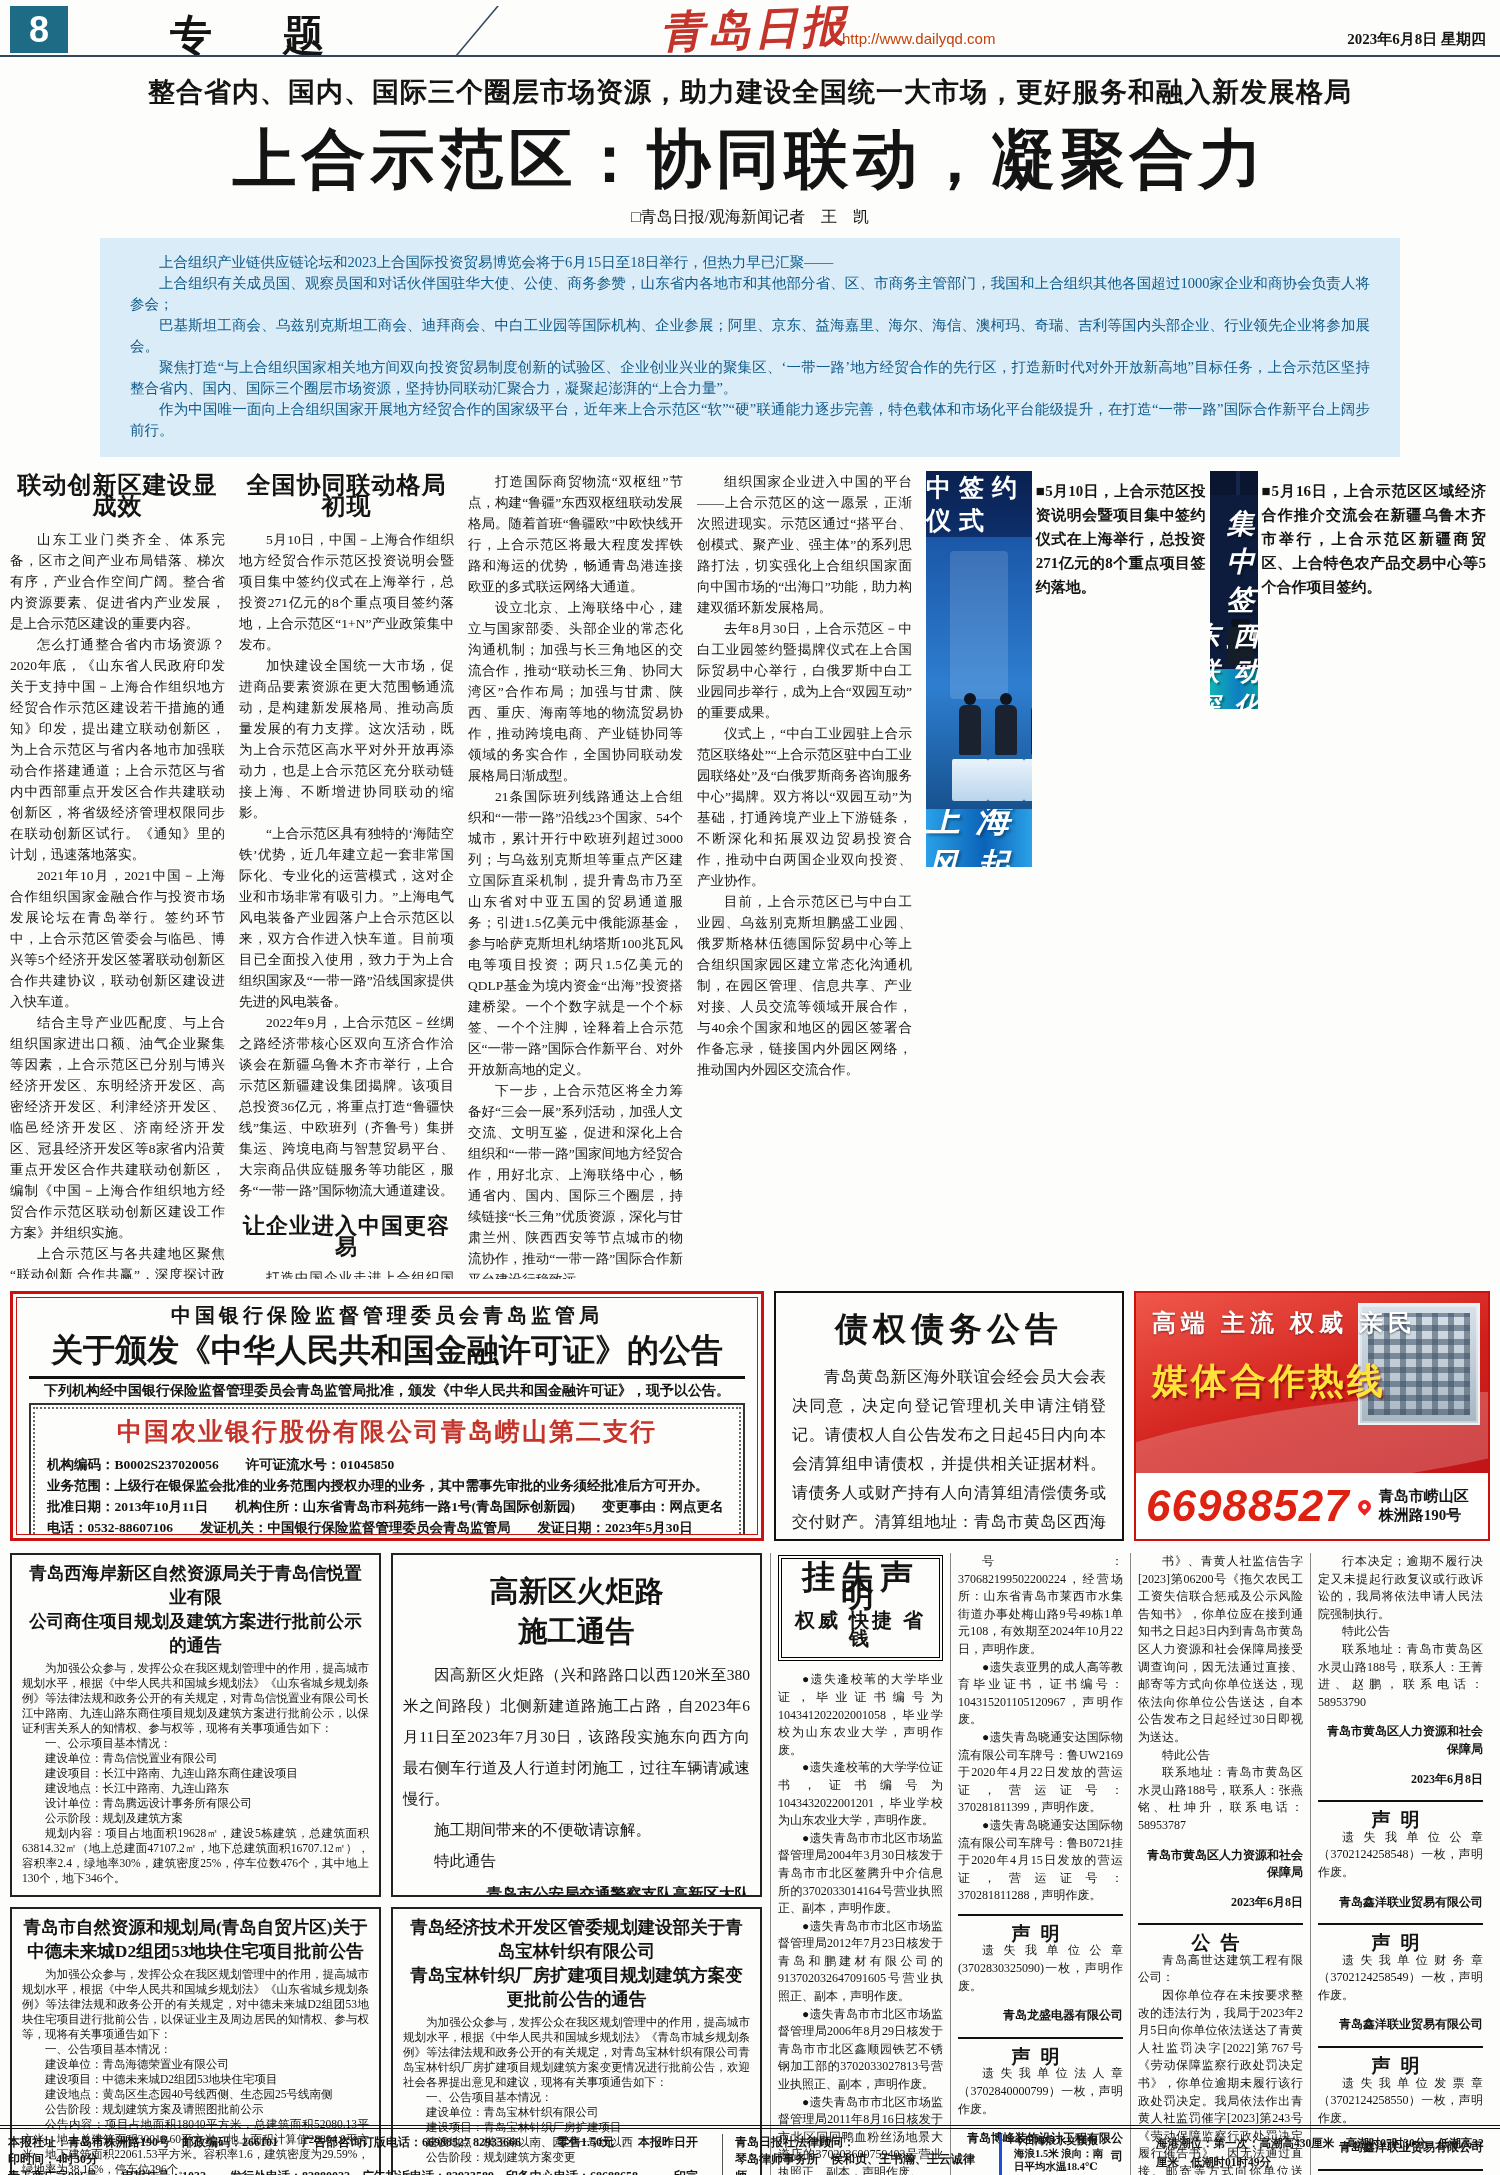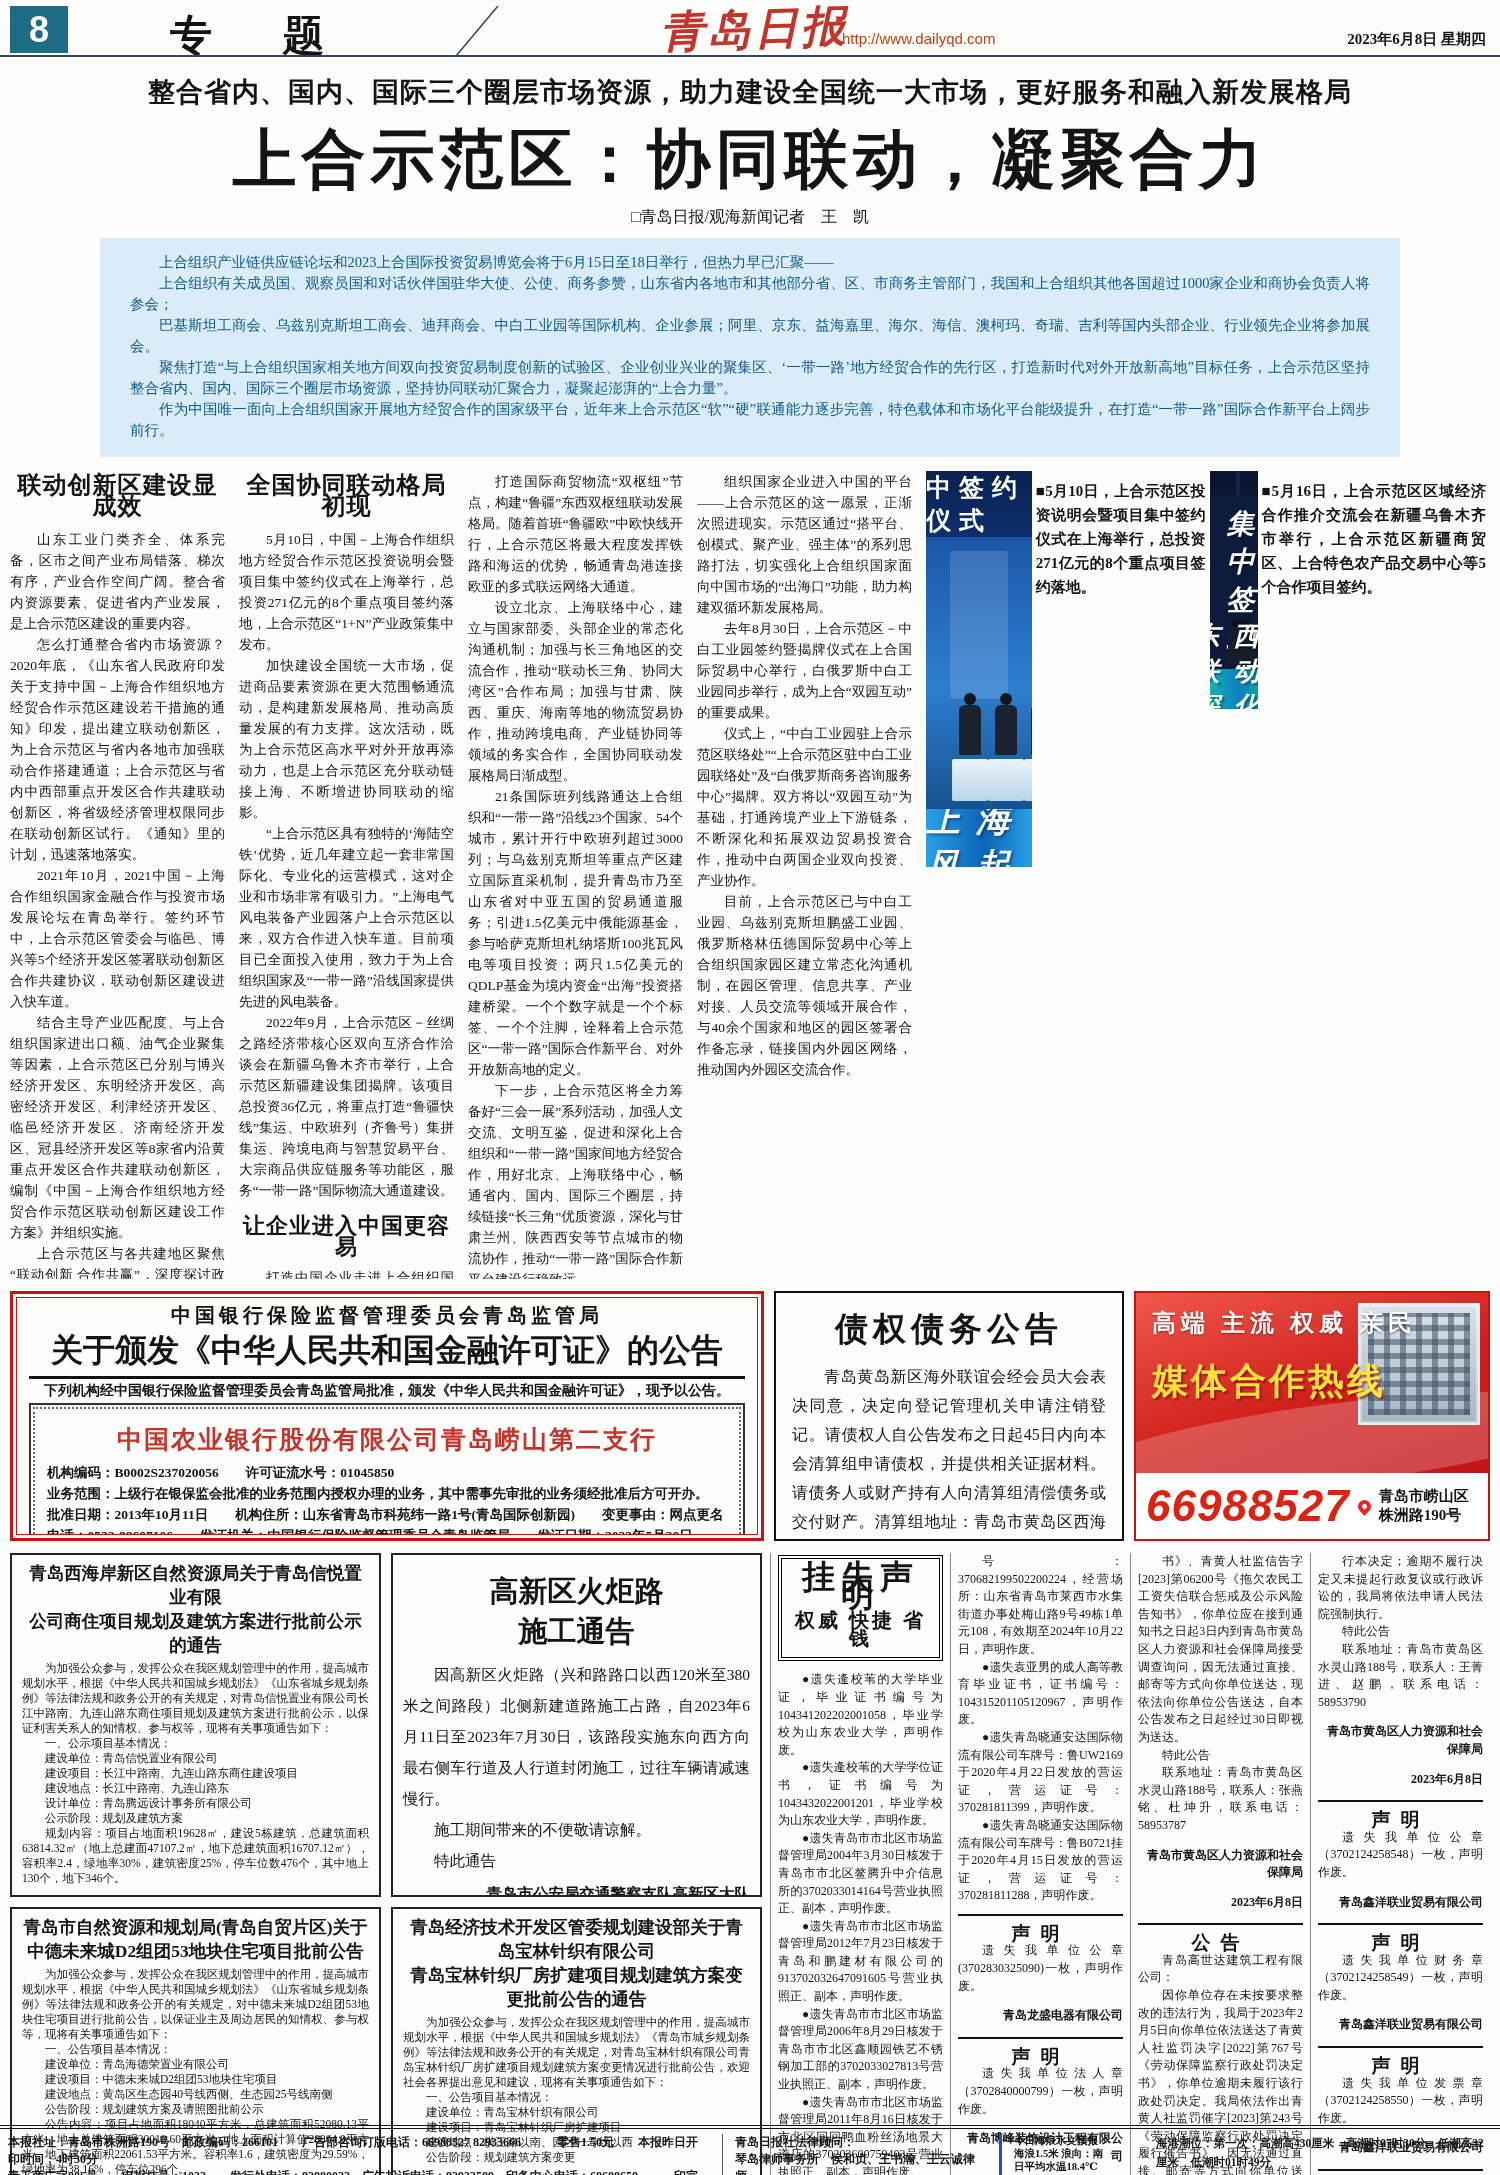--- a/index.html
+++ b/index.html
@@ -69,21 +69,21 @@
      background:linear-gradient(90deg,#11b3b6,#0d7fc0 60%,#0aa3ad);color:#fff;font-size:26px;font-weight:900;
      font-style:italic;letter-spacing:14px;text-shadow:2px 2px 2px rgba(0,0,0,.35);}
   
   .midrow{display:flex;gap:10px;margin:12px 10px 0;height:250px;}
   .license{width:742px;flex:none;border:3px solid #cc1111;padding:3px;}
   .license-in{border:1px solid #cc1111;height:100%;box-sizing:border-box;padding:4px 12px 2px;overflow:hidden;}
   .lic-org{text-align:center;font-size:20px;font-weight:800;letter-spacing:4px;margin:0;}
   .lic-title{text-align:center;font-size:32px;font-weight:900;border-bottom:3px solid #111;
              padding-bottom:3px;margin:0 0 3px;}
   .lic-sub{text-align:center;font-size:14px;font-weight:700;margin:2px 0 3px;}
-  .lic-orn{border:2px solid #333;outline:2px dotted #666;outline-offset:-6px;padding:16px 16px 6px;}
+  .lic-orn{border:2px solid #333;outline:2px dotted #666;outline-offset:-6px;padding:8px 16px 6px;}
   .lic-bank{text-align:center;color:#c5342b;font-size:25px;font-weight:900;letter-spacing:2px;margin:2px 0 6px;}
   .lic-row{font-size:13.5px;line-height:21px;font-weight:600;margin:0;}
   .debt{width:350px;flex:none;border:2px solid #111;padding:10px 16px;box-sizing:border-box;overflow:hidden;}
   .debt h2{text-align:center;font-size:33px;font-weight:900;letter-spacing:5px;margin:4px 0 10px;}
   .debt p{font-size:16px;line-height:29px;text-indent:2em;text-align:justify;margin:0;}
   .ad{flex:1;border:2px solid #c11;position:relative;overflow:hidden;
       background:linear-gradient(160deg,#f0584a 0%,#d1201d 45%,#b80f14 100%);}
   .ad::after{content:"";position:absolute;left:-60px;bottom:56px;width:150%;height:80px;
       background:rgba(255,255,255,.22);border-radius:50%;transform:rotate(-7deg);}
   .ad-top{position:relative;padding:14px 16px;color:#fff;z-index:2;}

